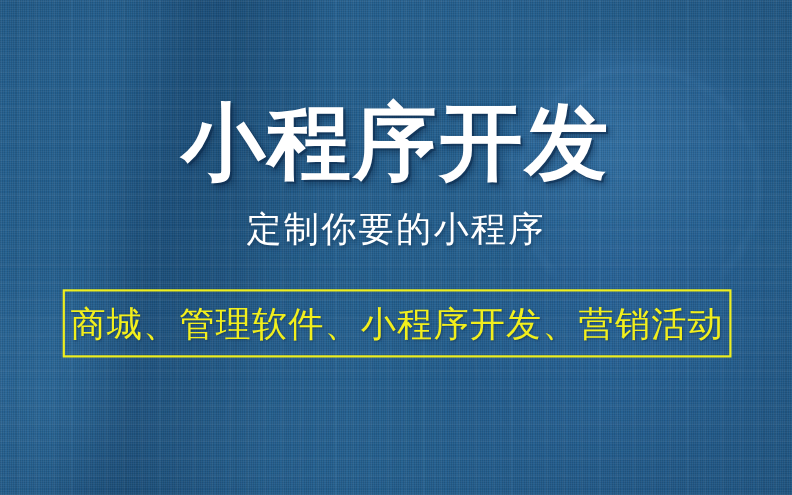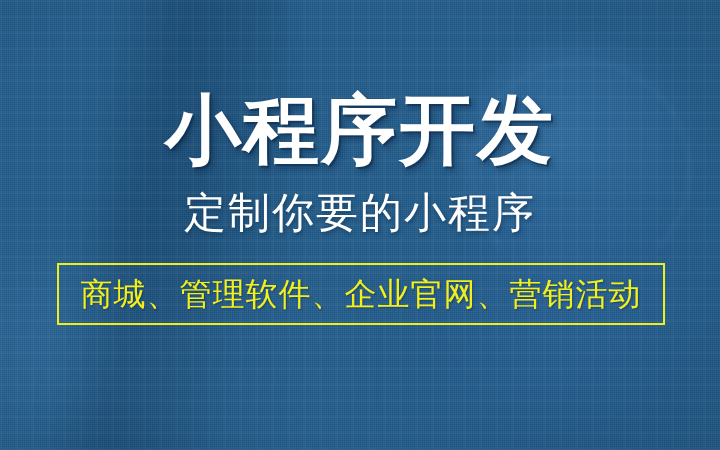--- a/index.html
+++ b/index.html
@@ -175,21 +175,21 @@
        3px 4px 6px rgba(8,32,60,0.45);
     white-space: nowrap;
   }
 
   .subhead {
     position: absolute;
     left: 0;
     right: 0;
     top: 192px;
     text-align: center;
-    font-size: 42px;
+    font-size: 32px;
     line-height: 1;
     font-weight: 400;
     color: #ffffff;
     letter-spacing: 2px;
     text-shadow:
        1px 2px 4px rgba(10,38,68,0.55);
     white-space: nowrap;
   }
 
   .tagbox {
@@ -229,17 +229,17 @@
   <div class="bg-grid"></div>
   <div class="bg-grid-coarse"></div>
 
   <div class="content">
 
     <div class="headline">小程序开发</div>
 
     <div class="subhead">定制你要的小程序</div>
 
     <div class="tagbox">
-      <span class="tagbox-text">商城、管理软件、企业官网、营销活动</span>
+      <span class="tagbox-text">商城、管理软件、小程序开发、营销活动</span>
     </div>
 
   </div>
 </div>
 
 </body></html>

